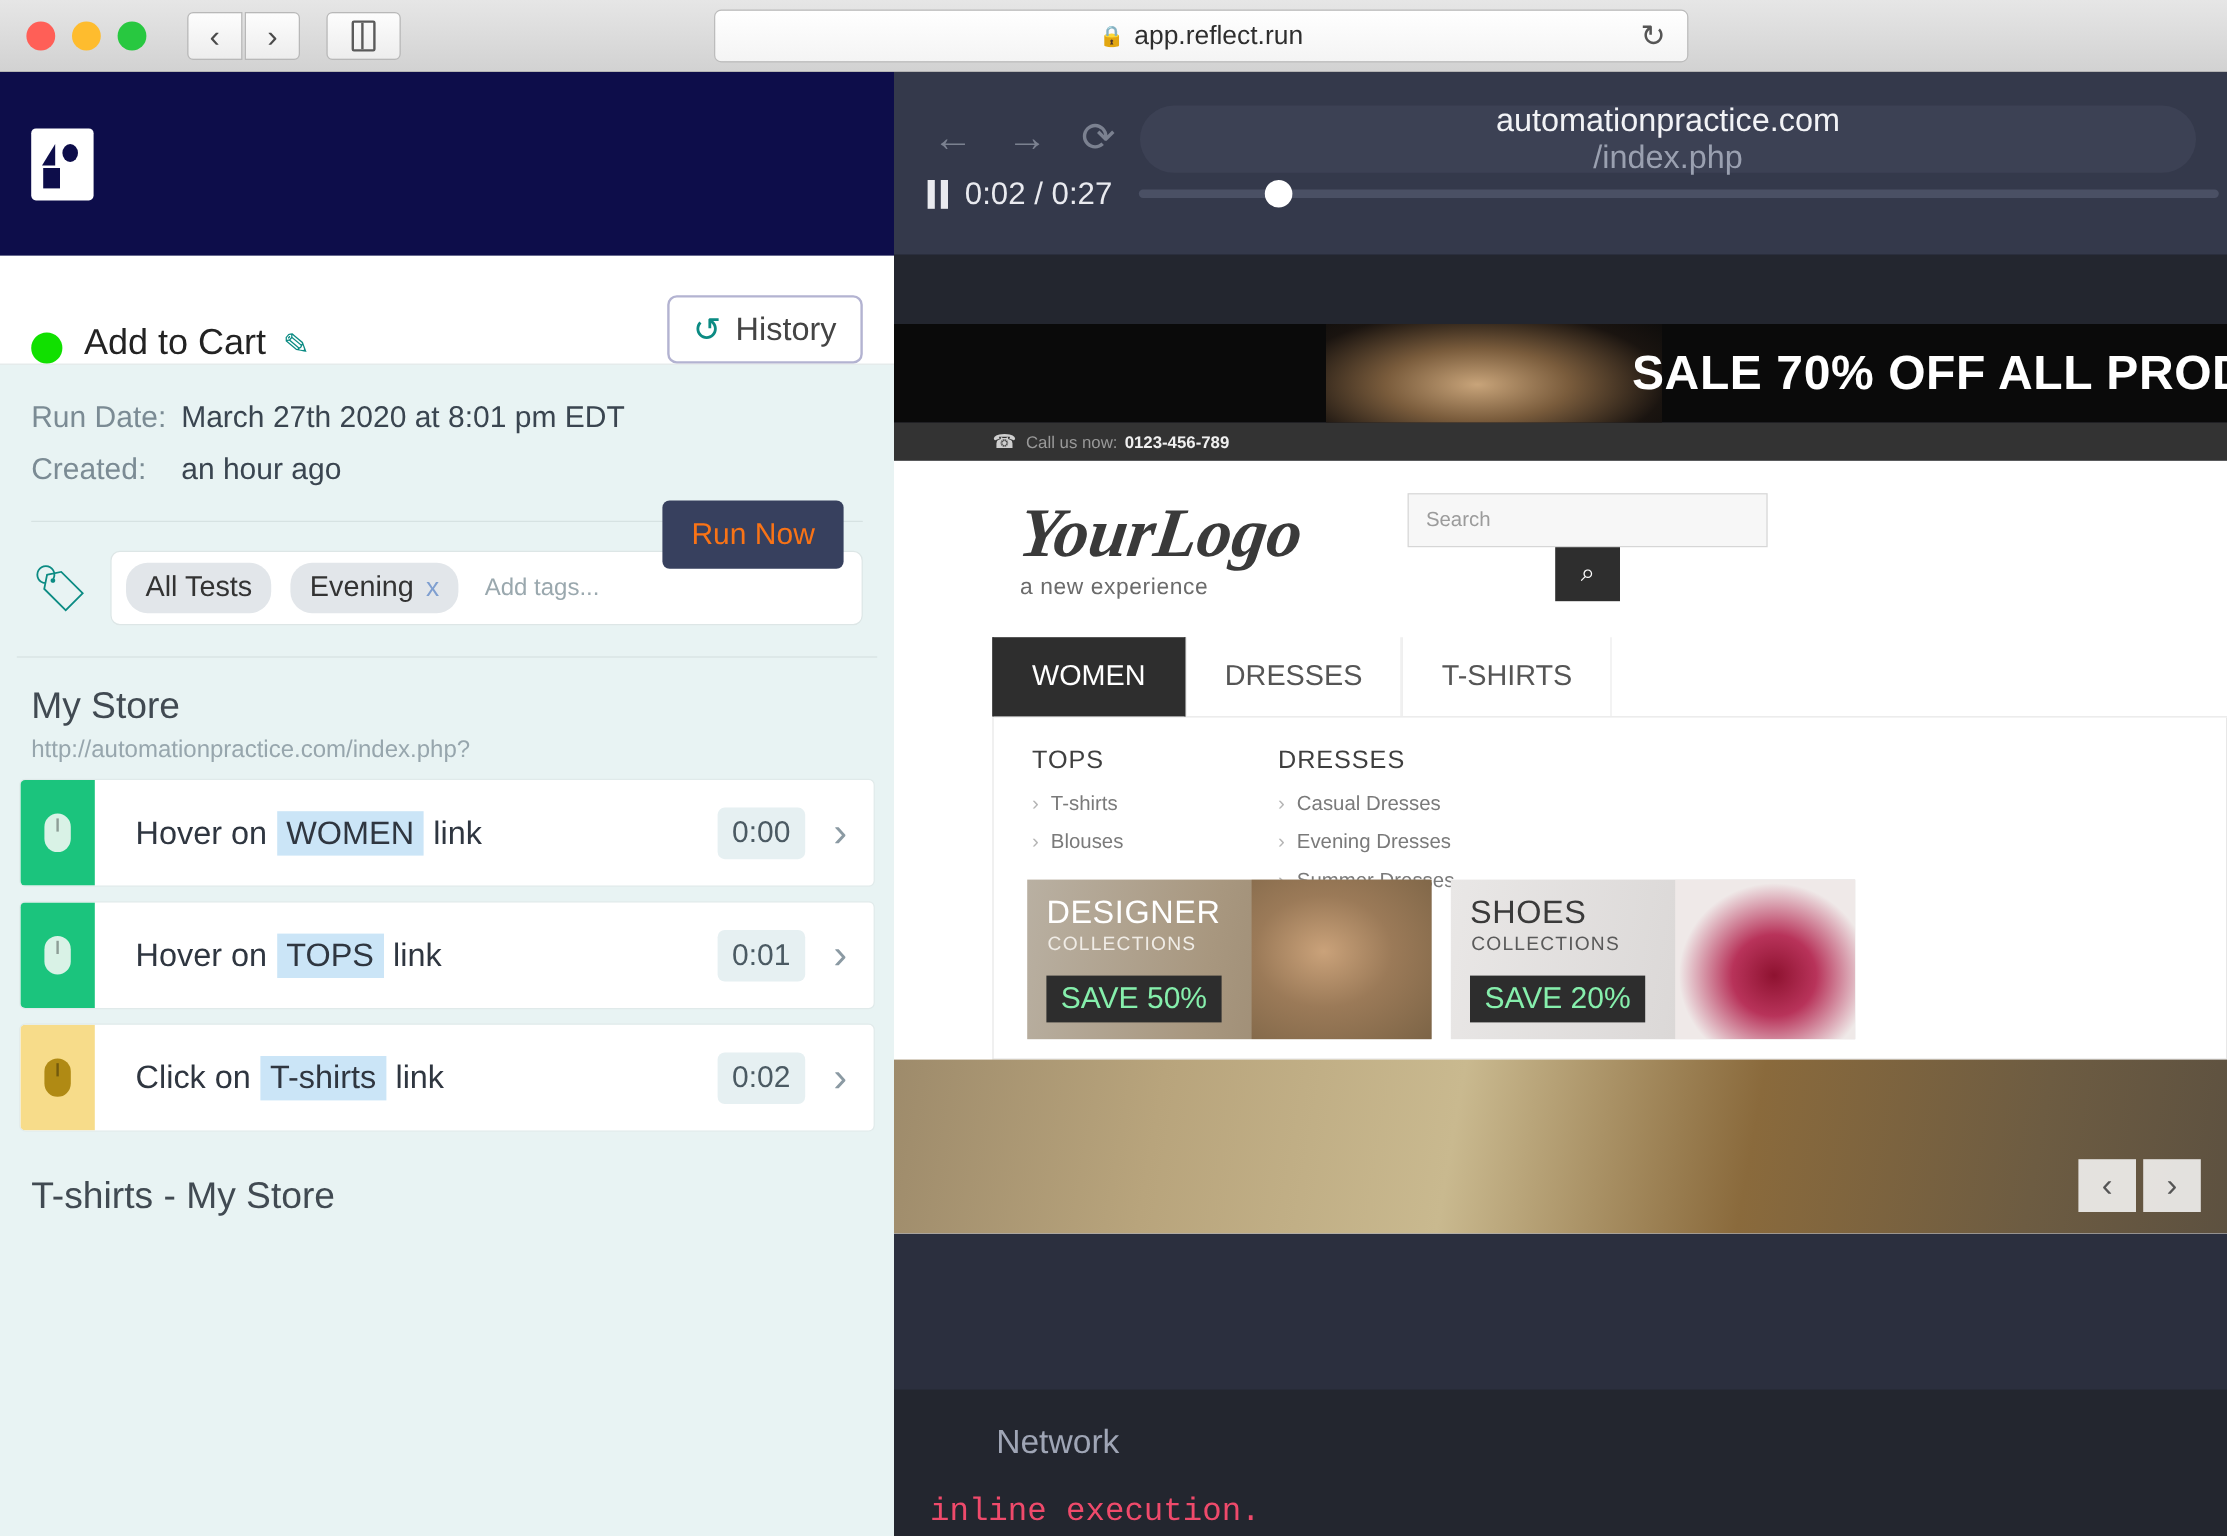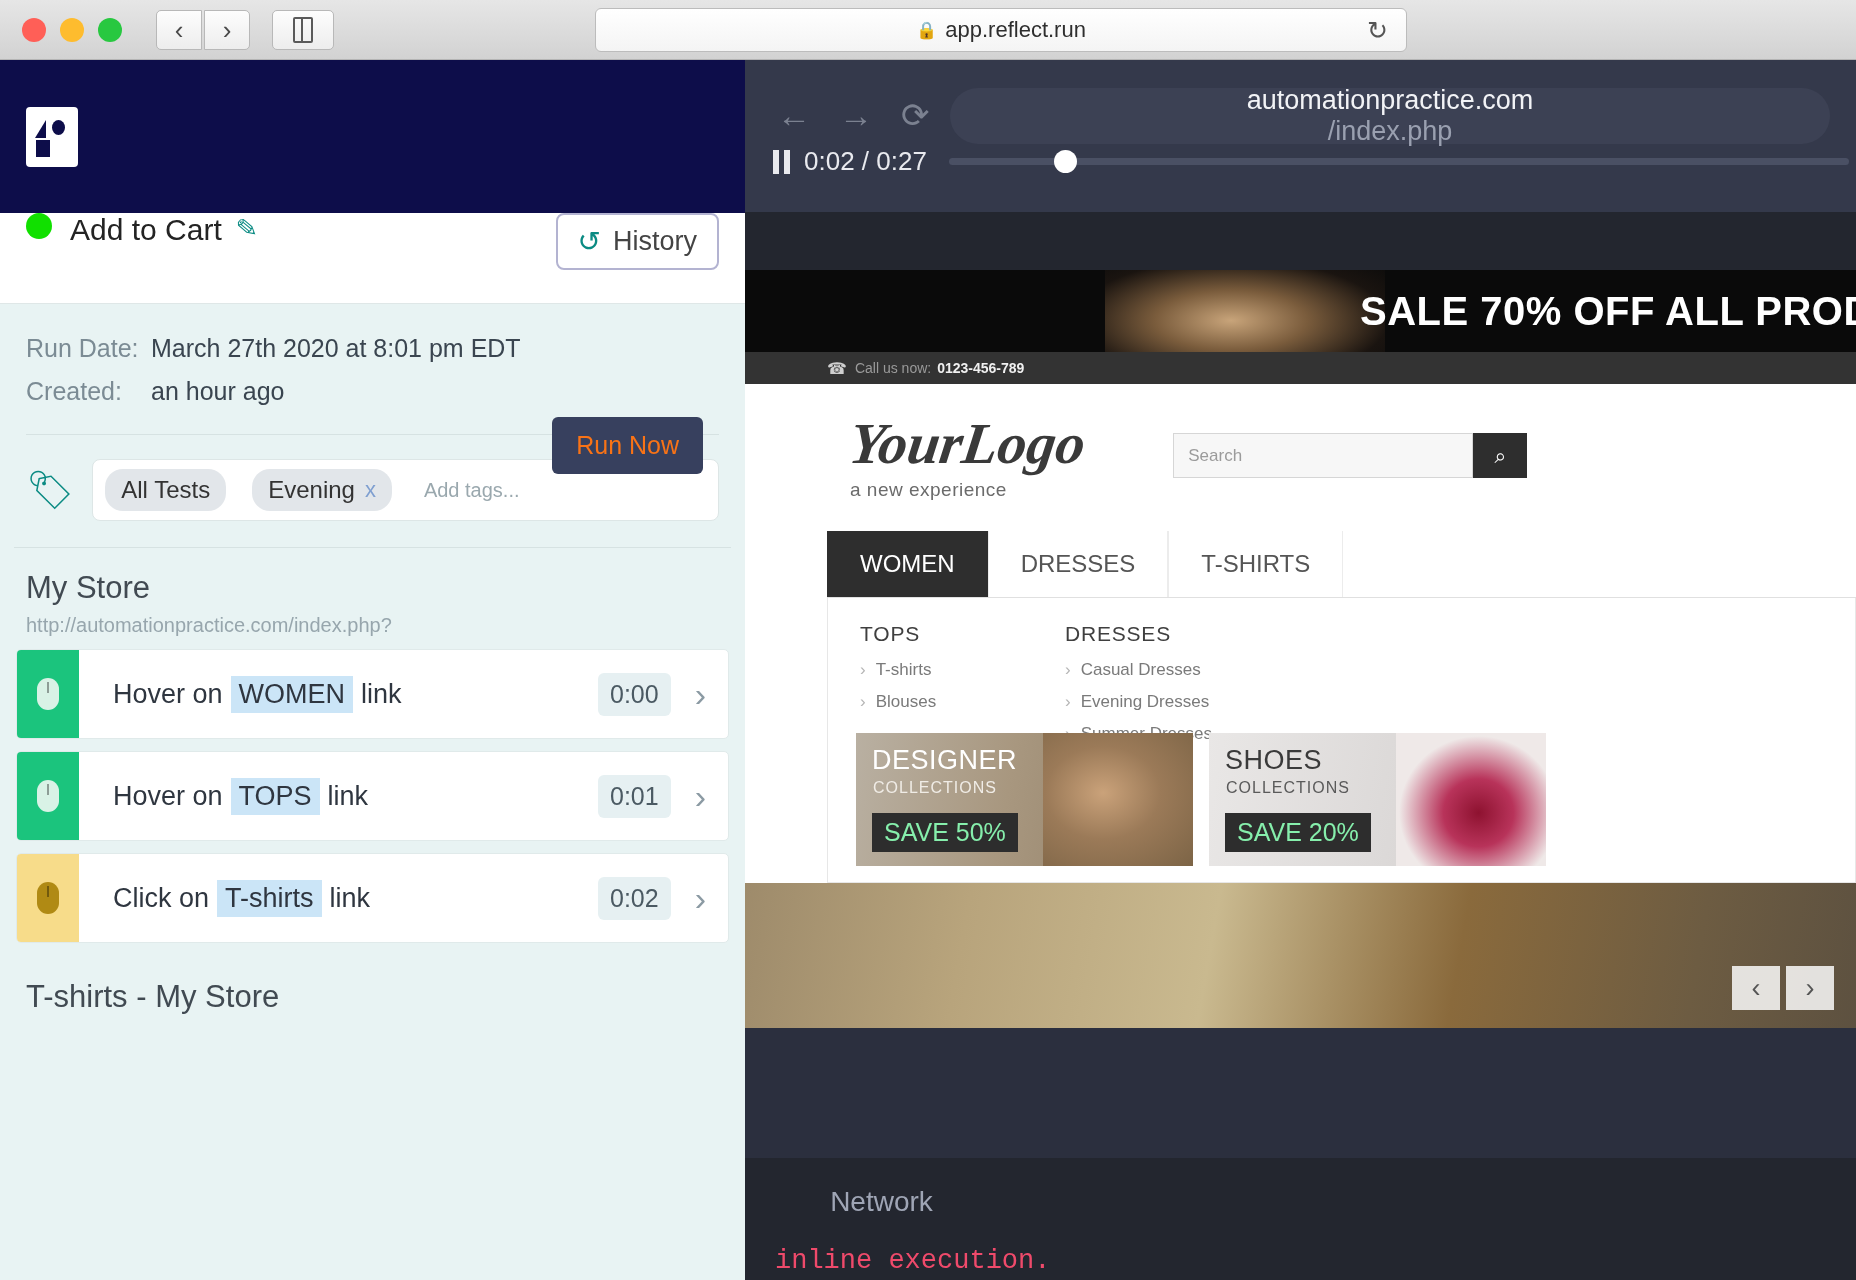--- a/index.html
+++ b/index.html
@@ -86,21 +86,21 @@
     width: 13px; height: 15px; border-radius: 50%;
     background: #0d0d4a;
   }
   .app-logo .sq {
     position: absolute; left: 10px; top: 33px;
     width: 14px; height: 17px; background: #0d0d4a;
   }
 
   .title-row {
     height: 91px; background: #fff;
-    display: flex; align-items: flex-start;
+    display: flex; align-items: flex-end;
     padding: 0 26px;
     border-bottom: 1px solid #dfe7e7;
   }
   .status-dot { width: 26px; height: 26px; border-radius: 50%; background: #11e000; flex: 0 0 auto; }
   .test-title { font-size: 30px; color: #232323; margin-left: 18px; }
   .pencil { margin-left: 14px; color: #0b8b83; font-size: 26px; transform: rotate(-5deg); }
   .history-btn {
     margin-left: auto;
     border: 2px solid #b3b3d1; border-radius: 8px;
     background: #fff;
@@ -123,21 +123,21 @@
     font-size: 25px; padding: 14px 24px;
     font-family: "Liberation Sans", sans-serif;
   }
   .divider { height: 1px; background: #d6e2e2; margin: 28px 26px 0 26px; }
 
   .tags-row { display: flex; align-items: center; padding: 24px 26px 0 26px; }
   .tag-ico { color: #0b8b83; font-size: 38px; flex: 0 0 auto; transform: rotate(0deg); }
   .tags-box {
     margin-left: 18px; flex: 1;
     background: #fff; border: 1px solid #dde6e6; border-radius: 8px;
-    height: 62px; display: flex; align-items: center; padding: 0 12px; gap: 26px;
+    height: 62px; display: flex; align-items: center; padding: 0 12px; gap: 16px;
   }
   .chip {
     background: #e2e6ea; border-radius: 18px;
     padding: 7px 16px; font-size: 24px; color: #333;
     display: flex; align-items: center; gap: 10px;
   }
   .chip .x { color: #7f9fd0; font-size: 22px; }
   .tags-ph { color: #9aa8ae; font-size: 20px; margin-left: 6px; }
 
   .divider2 { height: 1px; background: #d6e2e2; margin: 26px 14px 0 14px; }
@@ -234,21 +234,21 @@
 
   .store-body { background: #fff; height: 644px; position: relative; overflow: hidden; }
   .logo-row { display: flex; align-items: center; padding: 26px 0 0 105px; }
   .yourlogo {
     font-family: "Liberation Serif", serif;
     font-style: italic; font-weight: bold;
     font-size: 58px; color: #3a3a3a;
     transform: skewX(-8deg);
   }
   .tagline { font-size: 19px; color: #6b6b6b; margin-top: 2px; letter-spacing: 0.5px; }
-  .search-wrap { margin-left: 88px; display: flex; align-items: center; }
+  .search-wrap { margin-left: 88px; display: flex; align-items: center; flex-direction: column; }
   .search-input {
     width: 300px; height: 45px; border: 1px solid #d6d6d6;
     background: #f7f7f7; color: #9b9b9b; font-size: 17px;
     display: flex; align-items: center; padding-left: 14px;
   }
   .search-btn {
     width: 54px; height: 45px; background: #2e2e2e; color: #fff;
     display: flex; align-items: center; justify-content: center; font-size: 21px;
   }
 

